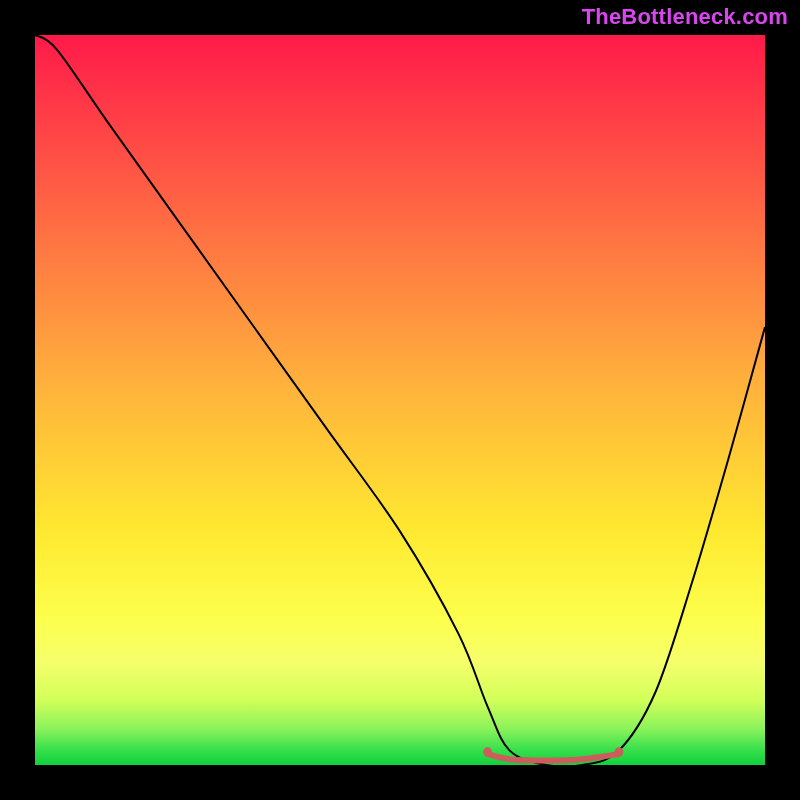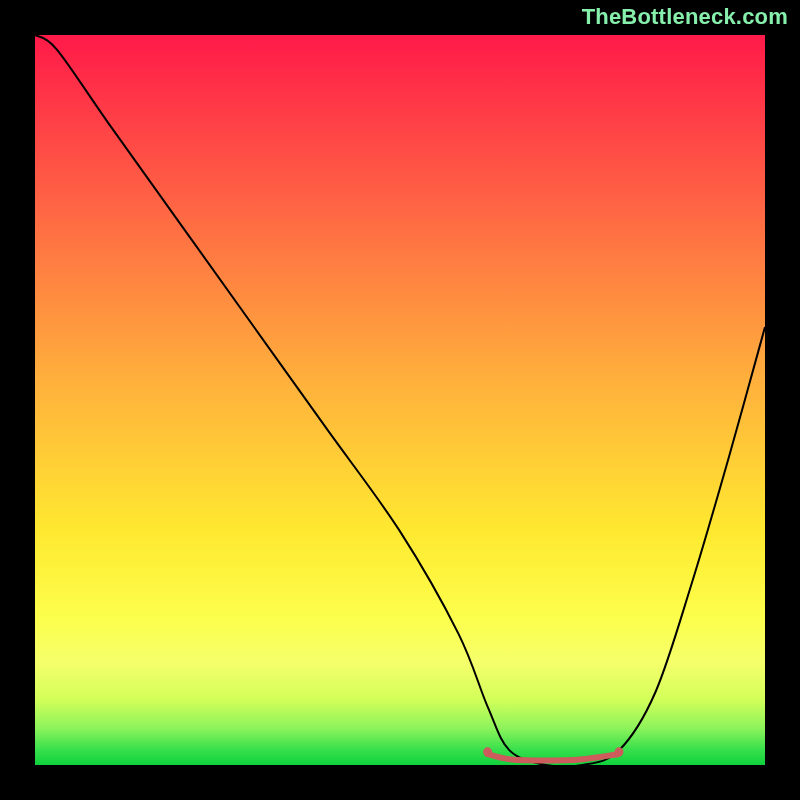--- a/index.html
+++ b/index.html
@@ -46,21 +46,21 @@
     height: 730px;
     overflow: visible;
   }
   .watermark {
     position: absolute;
     top: 4px;
     right: 12px;
     font-family: Arial, Helvetica, sans-serif;
     font-size: 22px;
     font-weight: 600;
-    color: #86efac;
+    color: #d946ef;
     letter-spacing: 0.2px;
   }
 </style>
 </head>
 <body>
 
 <div class="frame">
   <div class="plot">
     <svg viewBox="0 0 730 730" preserveAspectRatio="none">
       <path id="curve-path" fill="none" stroke="#000000" stroke-width="2" d="M 0 0 C 3.65 2.433333333333337, 9.733333333333333 1.9539925233402755e-14, 21.9 14.600000000000023 C 34.06666666666666 29.200000000000024, 52.31666666666666 58.400000000000034, 73 87.60000000000002 C 93.68333333333334 116.80000000000001, 121.66666666666667 155.7333333333333, 146 189.79999999999995 C 170.33333333333334 223.86666666666662, 194.66666666666666 257.93333333333334, 219 292 C 243.33333333333334 326.06666666666666, 267.6666666666667 360.1333333333333, 292 394.2 C 316.3333333333333 428.26666666666665, 343.1 462.3333333333333, 365 496.4 C 386.9 530.4666666666667, 408.79999999999995 569.4, 423.4 598.6 C 438 627.8000000000001, 444.08333333333337 652.1333333333333, 452.6 671.6 C 461.1166666666667 691.0666666666667, 464.76666666666665 705.6666666666666, 474.5 715.4 C 484.23333333333335 725.1333333333333, 498.83333333333326 727.5666666666666, 510.99999999999994 730 C 523.1666666666666 732.4333333333334, 535.3333333333334 732.4333333333334, 547.5 730 C 559.6666666666666 727.5666666666666, 571.8333333333334 727.5666666666666, 584 715.4 C 596.1666666666666 703.2333333333333, 608.3333333333334 684.9833333333333, 620.5 657 C 632.6666666666666 629.0166666666667, 644.8333333333334 586.4333333333333, 657 547.5 C 669.1666666666666 508.56666666666666, 681.3333333333334 465.98333333333335, 693.5 423.40000000000003 C 705.6666666666666 380.8166666666667, 723.9166666666666 313.9, 730 292"></path>

